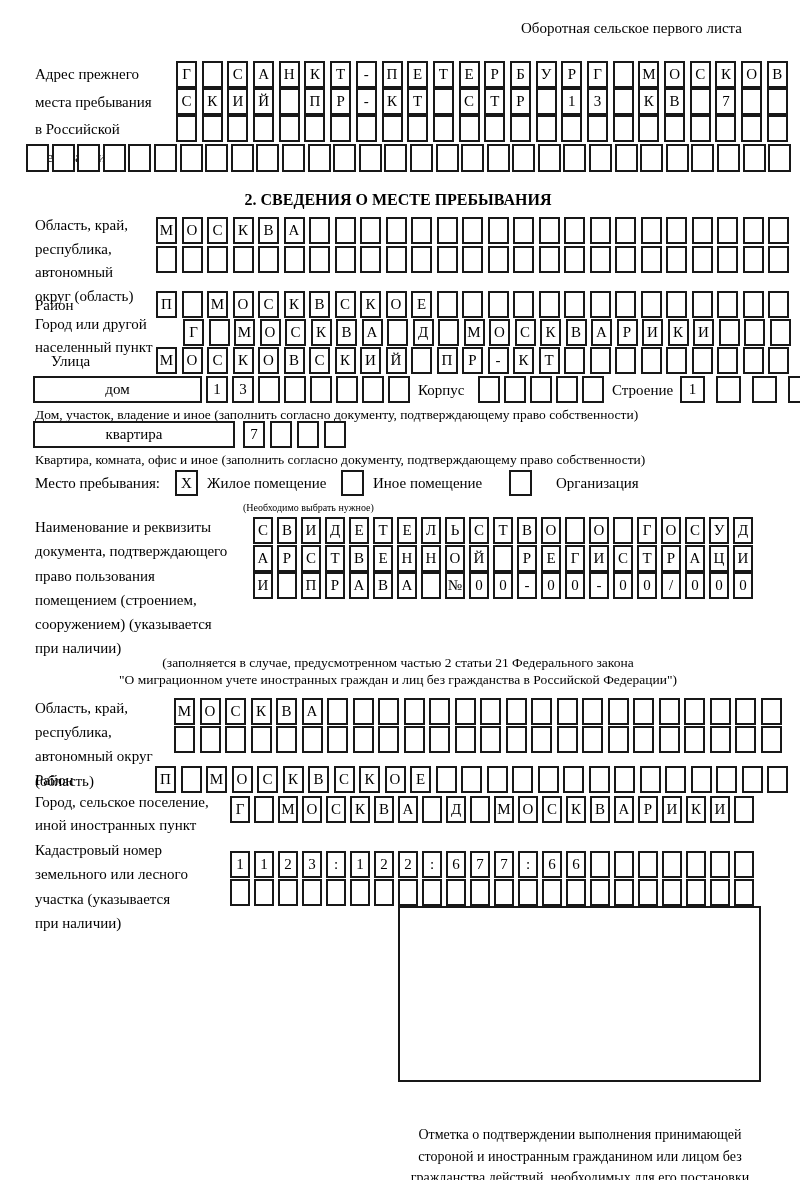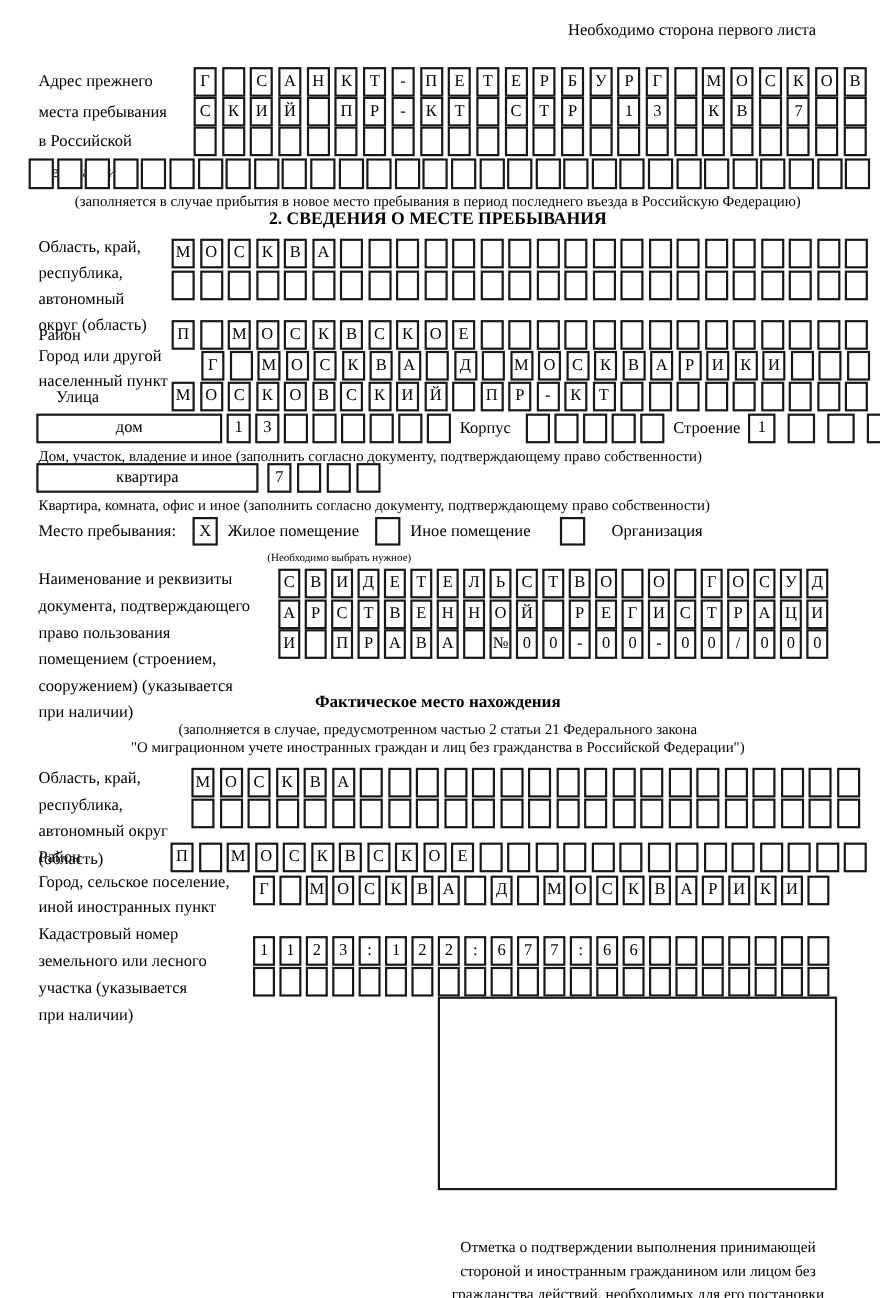--- a/index.html
+++ b/index.html
@@ -24,31 +24,30 @@
            text-align:center;font-size:15px;line-height:23px;background:#fff;}
   .cb{display:inline-block;box-sizing:border-box;width:23px;height:26px;border:2px solid #181818;
       text-align:center;font-size:15px;line-height:22px;background:#fff;}
   .stamp{position:absolute;box-sizing:border-box;border:2px solid #181818;background:#fff;}
 </style>
 </head>
 <body>
 
 <div class="page">
 
-  <div class="abs lbl" style="top:16px;right:58px;">Необходимо сторона первого листа</div>
+  <div class="abs lbl" style="top:16px;right:58px;">Оборотная сельское первого листа</div>
 
   <div class="abs lbl" style="top:61px;left:35px;line-height:27.5px;">Адрес прежнего
 места пребывания
 в Российской
 Федерации</div>
   <div class="boxrow" style="top:61px;left:176px;"><span class="cell">Г</span><span class="cell"></span><span class="cell">С</span><span class="cell">А</span><span class="cell">Н</span><span class="cell">К</span><span class="cell">Т</span><span class="cell">-</span><span class="cell">П</span><span class="cell">Е</span><span class="cell">Т</span><span class="cell">Е</span><span class="cell">Р</span><span class="cell">Б</span><span class="cell">У</span><span class="cell">Р</span><span class="cell">Г</span><span class="cell"></span><span class="cell">М</span><span class="cell">О</span><span class="cell">С</span><span class="cell">К</span><span class="cell">О</span><span class="cell">В</span></div>
   <div class="boxrow" style="top:88px;left:176px;"><span class="cell">С</span><span class="cell">К</span><span class="cell">И</span><span class="cell">Й</span><span class="cell"></span><span class="cell">П</span><span class="cell">Р</span><span class="cell">-</span><span class="cell">К</span><span class="cell">Т</span><span class="cell"></span><span class="cell">С</span><span class="cell">Т</span><span class="cell">Р</span><span class="cell"></span><span class="cell">1</span><span class="cell">3</span><span class="cell"></span><span class="cell">К</span><span class="cell">В</span><span class="cell"></span><span class="cell">7</span><span class="cell"></span><span class="cell"></span></div>
   <div class="boxrow" style="top:115px;left:176px;"><span class="cell"></span><span class="cell"></span><span class="cell"></span><span class="cell"></span><span class="cell"></span><span class="cell"></span><span class="cell"></span><span class="cell"></span><span class="cell"></span><span class="cell"></span><span class="cell"></span><span class="cell"></span><span class="cell"></span><span class="cell"></span><span class="cell"></span><span class="cell"></span><span class="cell"></span><span class="cell"></span><span class="cell"></span><span class="cell"></span><span class="cell"></span><span class="cell"></span><span class="cell"></span><span class="cell"></span></div>
   <div class="boxrow row-full" style="top:144px;left:26px;"><span class="cell"></span><span class="cell"></span><span class="cell"></span><span class="cell"></span><span class="cell"></span><span class="cell"></span><span class="cell"></span><span class="cell"></span><span class="cell"></span><span class="cell"></span><span class="cell"></span><span class="cell"></span><span class="cell"></span><span class="cell"></span><span class="cell"></span><span class="cell"></span><span class="cell"></span><span class="cell"></span><span class="cell"></span><span class="cell"></span><span class="cell"></span><span class="cell"></span><span class="cell"></span><span class="cell"></span><span class="cell"></span><span class="cell"></span><span class="cell"></span><span class="cell"></span><span class="cell"></span><span class="cell"></span></div>
-  <div class="abs cap center" style="top:174px;">(заполняется в случае прибытия в новое место пребывания в период последнего въезда в Российскую Федерацию)</div>
 
   <div class="abs b center" style="top:191px;font-size:16px;">2. СВЕДЕНИЯ О МЕСТЕ ПРЕБЫВАНИЯ</div>
 
   <div class="abs lbl" style="top:214px;left:35px;line-height:23.5px;">Область, край,
 республика,
 автономный
 округ (область)</div>
   <div class="boxrow row-p255" style="top:217px;left:156px;"><span class="cell">М</span><span class="cell">О</span><span class="cell">С</span><span class="cell">К</span><span class="cell">В</span><span class="cell">А</span><span class="cell"></span><span class="cell"></span><span class="cell"></span><span class="cell"></span><span class="cell"></span><span class="cell"></span><span class="cell"></span><span class="cell"></span><span class="cell"></span><span class="cell"></span><span class="cell"></span><span class="cell"></span><span class="cell"></span><span class="cell"></span><span class="cell"></span><span class="cell"></span><span class="cell"></span><span class="cell"></span><span class="cell"></span></div>
   <div class="boxrow row-p255" style="top:246px;left:156px;"><span class="cell"></span><span class="cell"></span><span class="cell"></span><span class="cell"></span><span class="cell"></span><span class="cell"></span><span class="cell"></span><span class="cell"></span><span class="cell"></span><span class="cell"></span><span class="cell"></span><span class="cell"></span><span class="cell"></span><span class="cell"></span><span class="cell"></span><span class="cell"></span><span class="cell"></span><span class="cell"></span><span class="cell"></span><span class="cell"></span><span class="cell"></span><span class="cell"></span><span class="cell"></span><span class="cell"></span><span class="cell"></span></div>
 
@@ -86,21 +85,20 @@
   <div class="abs lbl" style="top:515px;left:35px;line-height:24.3px;">Наименование и реквизиты
 документа, подтверждающего
 право пользования
 помещением (строением,
 сооружением) (указывается
 при наличии)</div>
   <div class="boxrow row-p24" style="top:517px;left:253px;"><span class="cell">С</span><span class="cell">В</span><span class="cell">И</span><span class="cell">Д</span><span class="cell">Е</span><span class="cell">Т</span><span class="cell">Е</span><span class="cell">Л</span><span class="cell">Ь</span><span class="cell">С</span><span class="cell">Т</span><span class="cell">В</span><span class="cell">О</span><span class="cell"></span><span class="cell">О</span><span class="cell"></span><span class="cell">Г</span><span class="cell">О</span><span class="cell">С</span><span class="cell">У</span><span class="cell">Д</span></div>
   <div class="boxrow row-p24" style="top:545px;left:253px;"><span class="cell">А</span><span class="cell">Р</span><span class="cell">С</span><span class="cell">Т</span><span class="cell">В</span><span class="cell">Е</span><span class="cell">Н</span><span class="cell">Н</span><span class="cell">О</span><span class="cell">Й</span><span class="cell"></span><span class="cell">Р</span><span class="cell">Е</span><span class="cell">Г</span><span class="cell">И</span><span class="cell">С</span><span class="cell">Т</span><span class="cell">Р</span><span class="cell">А</span><span class="cell">Ц</span><span class="cell">И</span></div>
   <div class="boxrow row-p24" style="top:572px;left:253px;"><span class="cell">И</span><span class="cell"></span><span class="cell">П</span><span class="cell">Р</span><span class="cell">А</span><span class="cell">В</span><span class="cell">А</span><span class="cell"></span><span class="cell">№</span><span class="cell">0</span><span class="cell">0</span><span class="cell">-</span><span class="cell">0</span><span class="cell">0</span><span class="cell">-</span><span class="cell">0</span><span class="cell">0</span><span class="cell">/</span><span class="cell">0</span><span class="cell">0</span><span class="cell">0</span></div>
 
-  <div class="abs b center" style="top:630px;font-size:15.5px;">Фактическое место нахождения</div>
   <div class="abs cap center" style="top:654px;white-space:pre-line;">(заполняется в случае, предусмотренном частью 2 статьи 21 Федерального закона
 "О миграционном учете иностранных граждан и лиц без гражданства в Российской Федерации")</div>
 
   <div class="abs lbl" style="top:696px;left:35px;line-height:24.2px;">Область, край,
 республика,
 автономный округ
 (область)</div>
   <div class="boxrow row-p255" style="top:698px;left:174px;"><span class="cell">М</span><span class="cell">О</span><span class="cell">С</span><span class="cell">К</span><span class="cell">В</span><span class="cell">А</span><span class="cell"></span><span class="cell"></span><span class="cell"></span><span class="cell"></span><span class="cell"></span><span class="cell"></span><span class="cell"></span><span class="cell"></span><span class="cell"></span><span class="cell"></span><span class="cell"></span><span class="cell"></span><span class="cell"></span><span class="cell"></span><span class="cell"></span><span class="cell"></span><span class="cell"></span><span class="cell"></span></div>
   <div class="boxrow row-p255" style="top:726px;left:174px;"><span class="cell"></span><span class="cell"></span><span class="cell"></span><span class="cell"></span><span class="cell"></span><span class="cell"></span><span class="cell"></span><span class="cell"></span><span class="cell"></span><span class="cell"></span><span class="cell"></span><span class="cell"></span><span class="cell"></span><span class="cell"></span><span class="cell"></span><span class="cell"></span><span class="cell"></span><span class="cell"></span><span class="cell"></span><span class="cell"></span><span class="cell"></span><span class="cell"></span><span class="cell"></span><span class="cell"></span></div>
 

